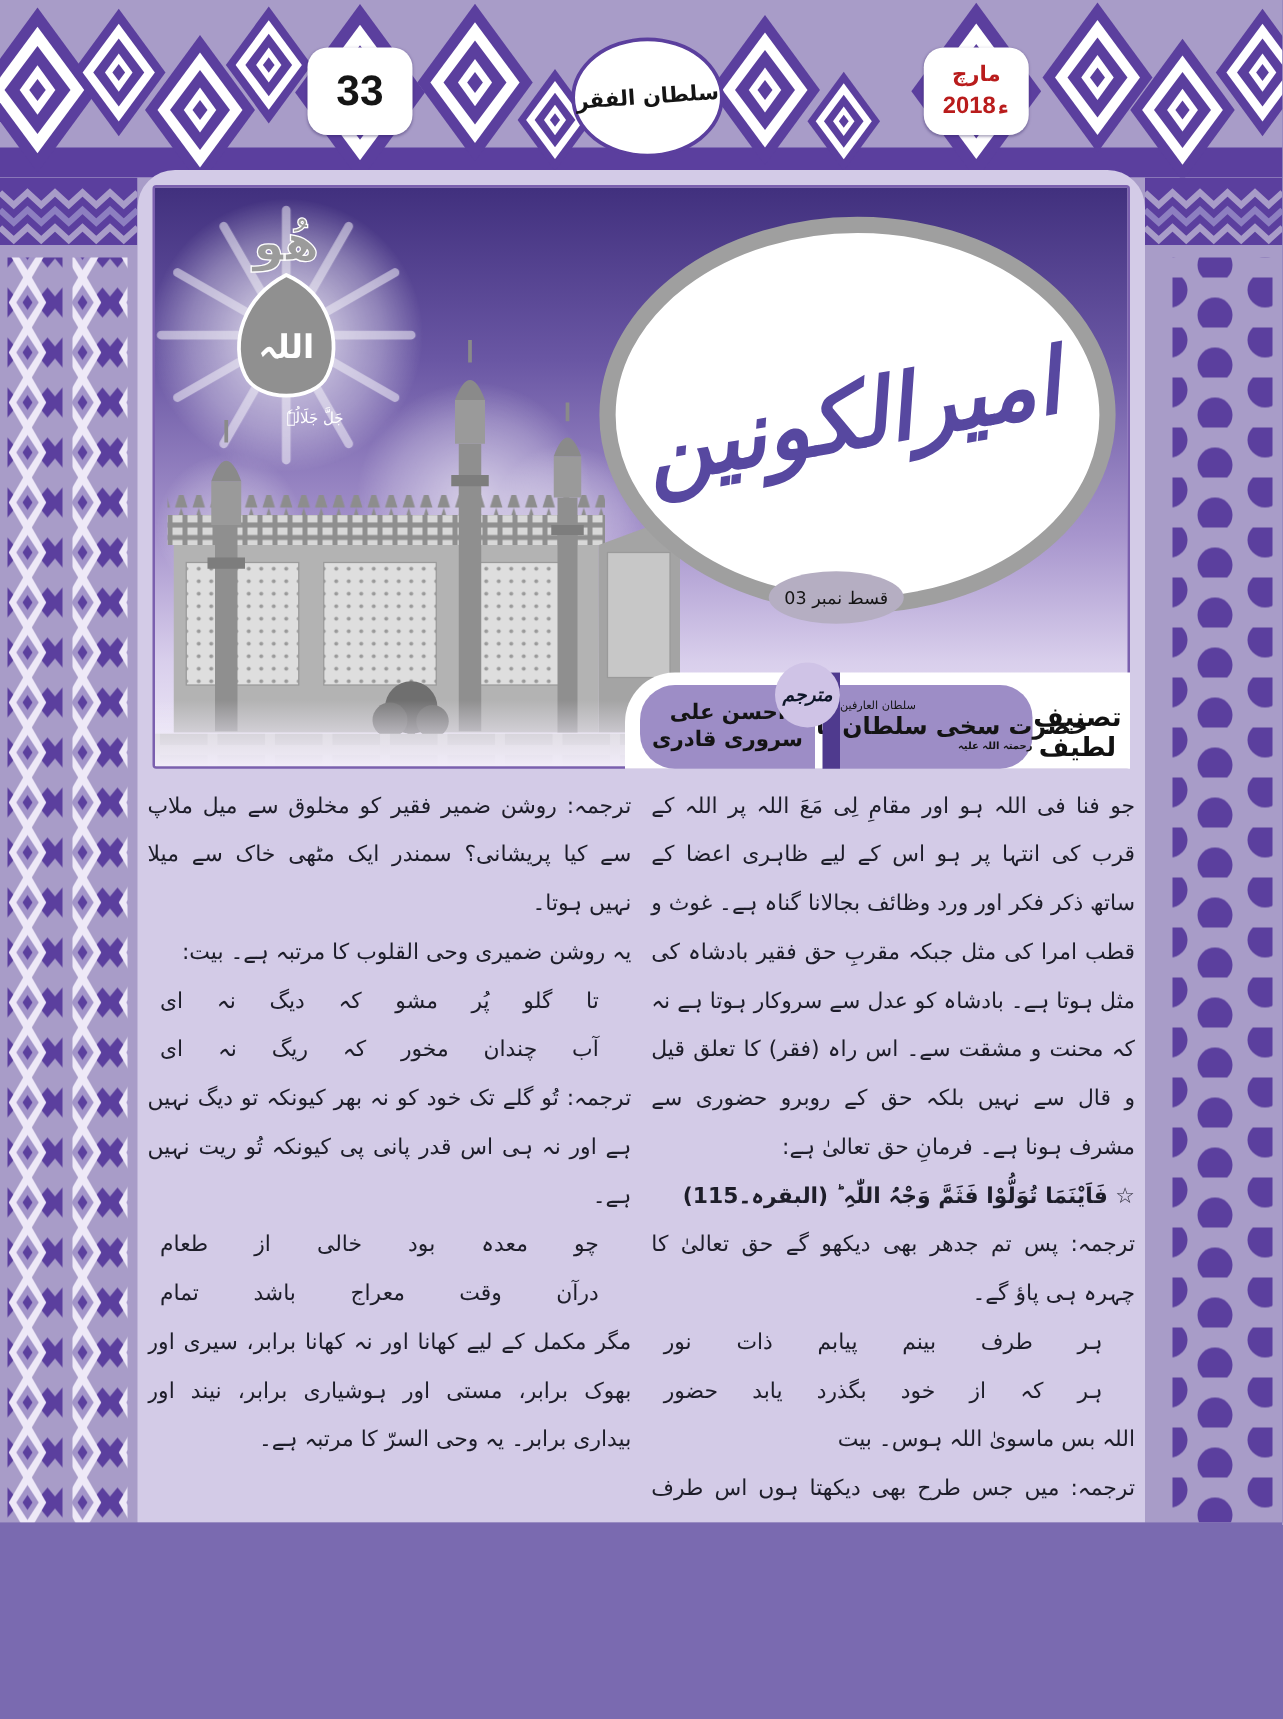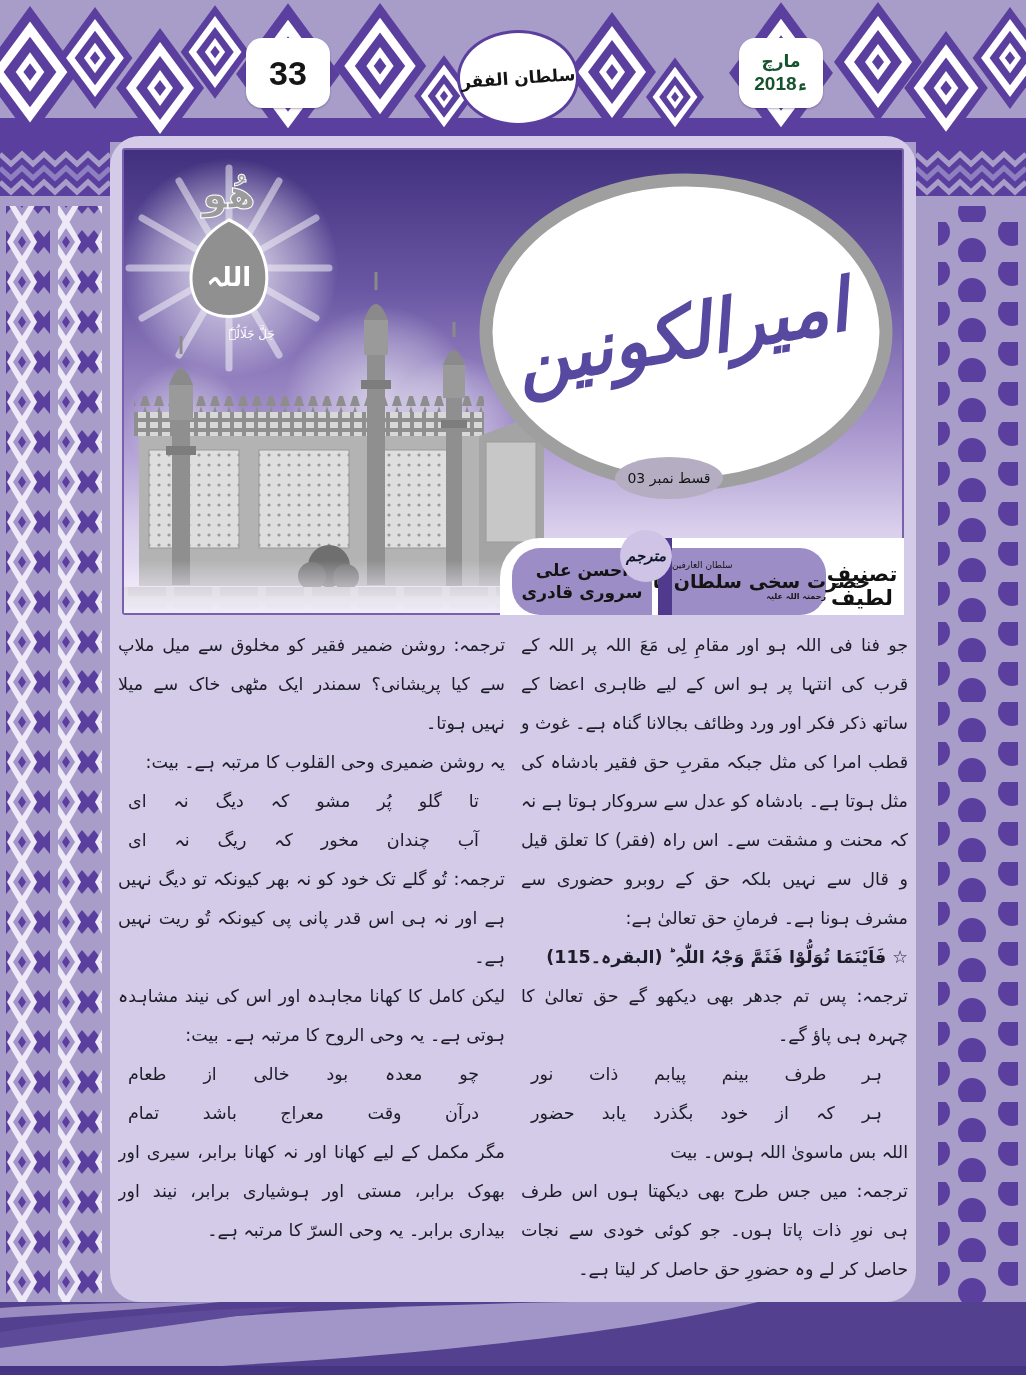--- a/index.html
+++ b/index.html
@@ -1,25 +1,25 @@
 <!DOCTYPE html>
 <html lang="ur" dir="ltr"><head>
 <meta charset="utf-8">
 <style>
   html,body{margin:0;padding:0;background:#7a6ab0;}
-  .page{position:relative;width:1026px;height:1375px;background:#a89cc8;overflow:hidden;
+  .page{position:relative;width:1026px;height:1218px;background:#a89cc8;overflow:hidden;
         font-family:"DejaVu Sans",sans-serif;}
   .abs{position:absolute;}
   
   .badge{position:absolute;background:#fff;border-radius:16px;display:flex;align-items:center;
          justify-content:center;box-shadow:0 1px 2px rgba(40,25,90,.35);}
   .pagenum{left:246px;top:38px;width:84px;height:70px;
            font:700 34px "Liberation Sans",sans-serif;color:#151515;}
   .datebox{left:739px;top:38px;width:84px;height:70px;flex-direction:column;line-height:1.25;
-           color:#14532d;}
+           color:#b91c1c;}
   .datebox .m{font-size:17px;font-weight:700;}
   .datebox .y{font:700 19px "Liberation Sans",sans-serif;}
   .logo{left:457px;top:30px;width:116px;height:90px;border-radius:50%;background:#fff;
         border:3px solid #5b3f9e;position:absolute;display:flex;align-items:center;justify-content:center;}
   .logo span{font-size:17px;font-weight:700;color:#141414;transform:rotate(-4deg);}
   
   .card{position:absolute;left:110px;top:136px;width:806px;height:1166px;background:#d3cbe7;
         border-radius:30px;}
   .banner{position:absolute;left:122px;top:148px;width:782px;height:467px;box-sizing:border-box;
           border:2px solid #7a5fae;border-radius:3px;
@@ -260,21 +260,20 @@
         <p class="para t-prose">ترجمہ: میں جس طرح بھی دیکھتا ہوں اس طرف ہی نورِ ذات پاتا ہوں۔ جو کوئی خودی سے نجات حاصل کر لے وہ حضورِ حق حاصل کر لیتا ہے۔</p>
         <p class="para t-verse">روشن ضمیر را چہ غم از اختلاط خلق</p>
       </div>
     <div class="col">
 
     <p class="para t-prose">ترجمہ: روشن ضمیر فقیر کو مخلوق سے میل ملاپ سے کیا پریشانی؟ سمندر ایک مٹھی خاک سے میلا نہیں ہوتا۔</p>
         <p class="para t-prose">یہ روشن ضمیری وحی القلوب کا مرتبہ ہے۔ بیت:</p>
         <p class="para t-verse">تا گلو پُر مشو کہ دیگ نہ ای</p>
         <p class="para t-verse">آب چندان مخور کہ ریگ نہ ای</p>
         <p class="para t-prose">ترجمہ: تُو گلے تک خود کو نہ بھر کیونکہ تو دیگ نہیں ہے اور نہ ہی اس قدر پانی پی کیونکہ تُو ریت نہیں ہے۔</p>
-        <p class="para t-prose">لیکن کامل کا کھانا مجاہدہ اور اس کی نیند مشاہدہ ہوتی ہے۔ یہ وحی الروح کا مرتبہ ہے۔ بیت:</p>
         <p class="para t-verse">چو معدہ بود خالی از طعام</p>
         <p class="para t-verse">درآن وقت معراج باشد تمام</p>
         <p class="para t-prose">مگر مکمل کے لیے کھانا اور نہ کھانا برابر، سیری اور بھوک برابر، مستی اور ہوشیاری برابر، نیند اور بیداری برابر۔ یہ وحی السرّ کا مرتبہ ہے۔</p>
       </div>
   </div>
 
   <svg class="abs" style="left:0;top:1302px" width="1026" height="73" viewBox="0 0 1026 73">
     <rect x="0" y="0" width="1026" height="73" fill="#53408e"></rect>
     <path d="M0,36 C240,6 560,-4 758,0 C580,42 280,66 0,73 Z" fill="#a295c7"></path>
     <path d="M0,30 C90,16 190,8 300,4 C190,22 90,34 0,46 Z" fill="#5d4a99"></path>

